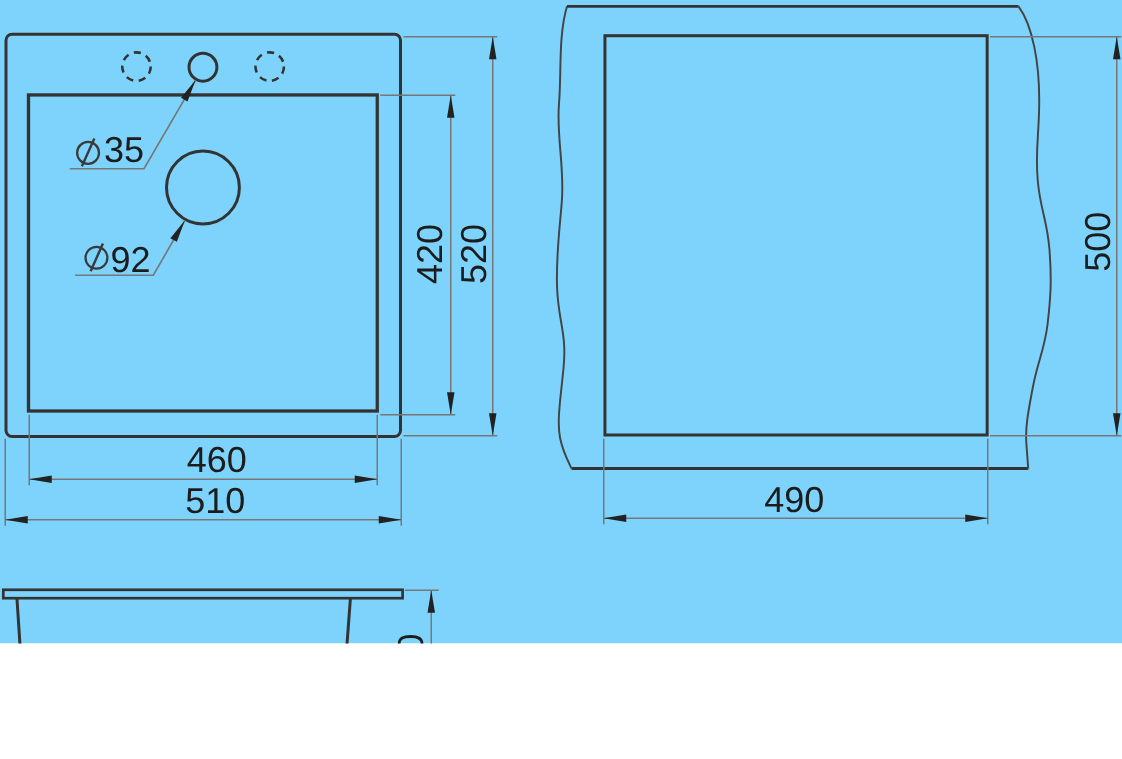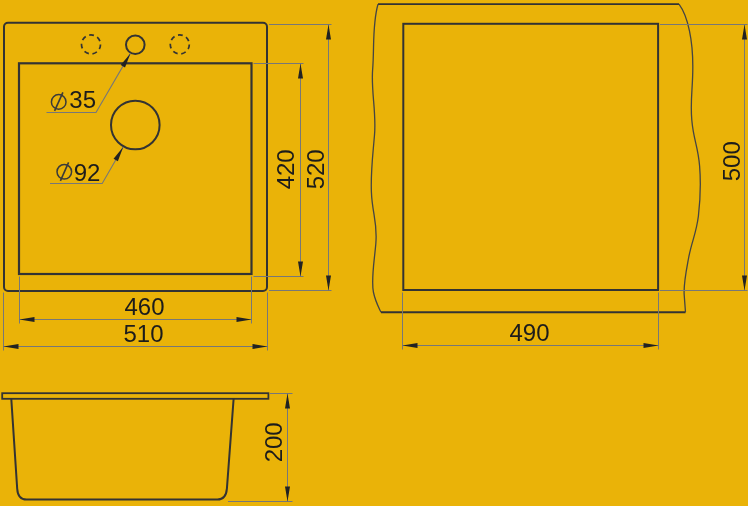--- a/index.html
+++ b/index.html
@@ -1,16 +1,16 @@
 <!DOCTYPE html>
 <html><head>
 <meta charset="utf-8">
 <style>
   html,body{margin:0;padding:0;background:#ffffff;}
-  .wrap{width:748px;height:506px;position:relative;background:#eab308;}
+  .wrap{width:748px;height:429px;position:relative;background:#7dd3fc;}
   text{font-family:"Liberation Sans",sans-serif;fill:#1c1c1c;}
 </style>
 </head>
 <body>
 <div class="wrap">
 <svg width="748" height="506" viewBox="0 0 748 506" xmlns="http://www.w3.org/2000/svg">
 <defs>
   <marker id="arR" markerWidth="17" markerHeight="8" refX="15.8" refY="4" orient="auto-start-reverse" markerUnits="userSpaceOnUse">
     <path d="M15.8,4 L0.8,1.5 L0.8,6.5 Z" fill="#222"></path>
   </marker>

